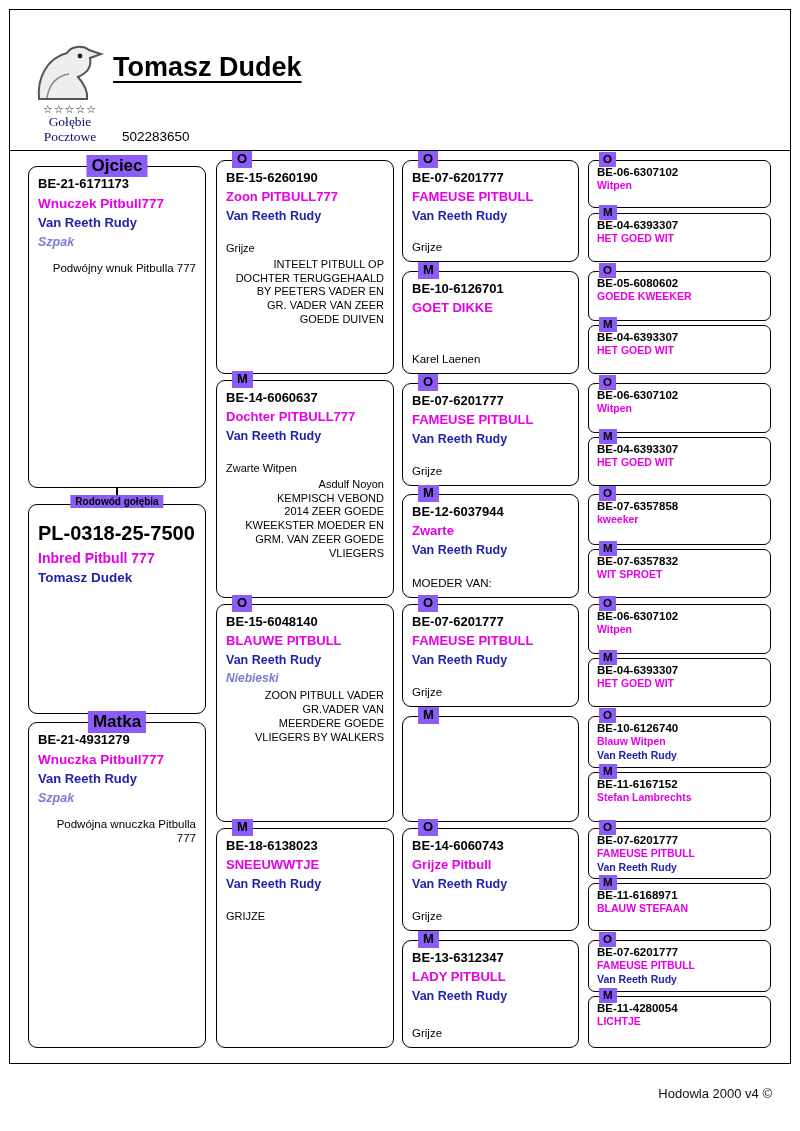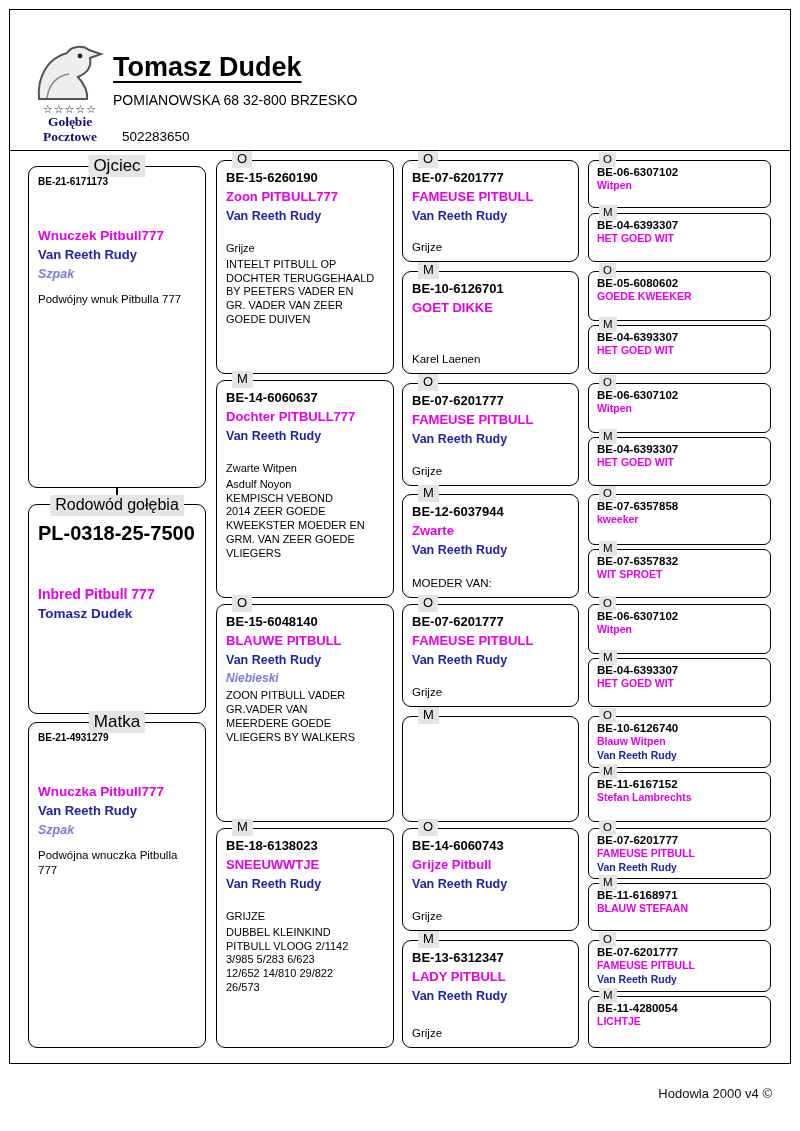--- a/index.html
+++ b/index.html
@@ -9,47 +9,47 @@
   }
   *{margin:0;padding:0;box-sizing:border-box;}
   body{background:#ffffff;font-family:"Liberation Sans",sans-serif;}
   .page{position:relative;width:800px;height:1131px;background:#fff;overflow:hidden;}
   .frame{position:absolute;left:9px;top:9px;width:782px;height:1055px;border:1.5px solid #000;}
   .hdivider{position:absolute;left:9px;top:150px;width:782px;border-top:1.5px solid #000;}
 
   
   .logo-wrap{position:absolute;left:26px;top:44px;width:88px;text-align:center;}
   .stars{font-size:11px;letter-spacing:1px;color:#222;line-height:1;}
-  .logo-t1,.logo-t2{font-family:"Liberation Serif",serif;font-weight:700;font-size:13.5px;color:#10106E;line-height:1.1;}
+  .logo-t1,.logo-t2{font-family:"Liberation Serif",serif;font-weight:400;font-size:13.5px;color:#10106E;line-height:1.1;}
   .title{position:absolute;left:113px;top:52px;font-size:27px;font-weight:700;color:#000;
          text-decoration:underline;text-decoration-thickness:2px;text-underline-offset:5px;}
   .address{position:absolute;left:113px;top:92px;font-size:14px;color:#000;}
   .phone{position:absolute;left:122px;top:129px;font-size:13.5px;color:#000;}
 
   
   .pbox{position:absolute;background:#fff;border:1.5px solid #000;border-radius:9px;padding:8px 9px 6px 9px;}
   .pbox.sm{border-radius:7px;padding:4px 8px;}
-  .plabel{position:absolute;top:-10px;left:15px;background:#e5e5e5;padding:0 5px;font-weight:400;font-size:13px;line-height:1.3;color:#000;white-space:nowrap;}
+  .plabel{position:absolute;top:-10px;left:15px;background:#8b5cf6;padding:0 5px;font-weight:700;font-size:13px;line-height:1.3;color:#000;white-space:nowrap;}
   .sm .plabel{top:-9px;left:10px;font-size:11.5px;padding:0 4px;}
   .tlabel{left:50%;transform:translateX(-50%);font-size:17px;top:-12px;}
-  .tlabel.small-title{font-size:16px;top:-10px;}
+  .tlabel.small-title{font-size:10px;top:-10px;}
 
   .col{display:flex;flex-direction:column;height:100%;}
   .ring{font-weight:700;font-size:13px;line-height:1.45;color:#000;}
   .name{font-weight:700;font-size:13px;line-height:1.45;color:var(--mag);}
   .owner{font-weight:700;font-size:12.5px;line-height:1.5;color:var(--blu);}
   .shade{font-weight:700;font-size:12px;line-height:1.5;color:var(--lbl);font-style:italic;}
   .colorline{font-size:11px;line-height:1.3;color:#000;}
-  .note{font-size:11px;line-height:1.26;color:#000;white-space:pre-line;margin-top:2px;}
+  .note{font-size:11px;line-height:1.26;color:#000;white-space:pre-line;margin-top:2px;text-align:right;}
   .gap{margin-top:16px;}
   .push{margin-top:auto;}
   .bottomline{font-size:11.5px;line-height:1.3;color:#000;}
 
-  .g1 .ring{font-size:10px;}
-  .g1 .name{font-size:13.5px;margin-top:36px;}
+  .g1 .ring{font-size:13px;}
+  .g1 .name{font-size:13.5px;}
   .g1 .owner{font-size:13px;}
   .g1 .shade{font-size:12.5px;}
   .g1 .note{font-size:11.5px;margin-top:9px;}
   .subj .ring{font-size:20px;}
   .subj .name{font-size:14px;}
   .subj .owner{font-size:13.5px;}
 
   .sm .ring{font-size:11.5px;line-height:1.25;}
   .sm .name{font-size:10.5px;line-height:1.3;}
   .sm .owner{font-size:10.5px;line-height:1.3;}
@@ -68,21 +68,20 @@
     <svg width="74" height="56" viewBox="0 0 74 56">
       <path d="M6 55 C4 34 14 14 34 9 C38 2 50 1 56 6 L68 10 L57 14 C59 24 52 30 45 33 C52 41 55 48 54 55 Z" fill="#eeeeee" stroke="#555" stroke-width="2"></path>
       <circle cx="47" cy="12" r="2.4" fill="#222"></circle>
       <path d="M14 54 C16 40 24 32 36 30" fill="none" stroke="#888" stroke-width="1.5"></path>
     </svg>
     <div class="stars">☆☆☆☆☆</div>
     <div class="logo-t1">Gołębie</div>
     <div class="logo-t2">Pocztowe</div>
   </div>
   <div class="title">Tomasz Dudek</div>
-  <div class="address">POMIANOWSKA 68  32-800 BRZESKO</div>
   <div class="phone">502283650</div>
 
   <div class="pbox g1" style="left:28px;top:166px;width:178px;height:322px">
     <span class="plabel tlabel">Ojciec</span>
     <div class="col">
       <div class="ring">BE-21-6171173</div>
       <div class="name">Wnuczek Pitbull777</div>
       <div class="owner">Van Reeth Rudy</div>
       <div class="shade">Szpak</div>
       <div class="note">Podwójny wnuk Pitbulla 777</div>
@@ -158,25 +157,20 @@
     </div>
   </div>
 
   <div class="pbox" style="left:216px;top:828px;width:178px;height:220px">
     <span class="plabel">M</span>
     <div class="col">
       <div class="ring">BE-18-6138023</div>
       <div class="name">SNEEUWWTJE</div>
       <div class="owner">Van Reeth Rudy</div>
       <div class="colorline gap">GRIJZE</div>
-      <div class="note">DUBBEL KLEINKIND
-PITBULL VLOOG 2/1142
-3/985 5/283 6/623
-12/652 14/810 29/822
-26/573</div>
     </div>
   </div>
 
   <div class="pbox" style="left:402px;top:160px;width:177px;height:102px">
     <span class="plabel">O</span>
     <div class="col">
       <div class="ring">BE-07-6201777</div>
       <div class="name">FAMEUSE PITBULL</div>
       <div class="owner">Van Reeth Rudy</div>
       <div class="bottomline push">Grijze</div>

